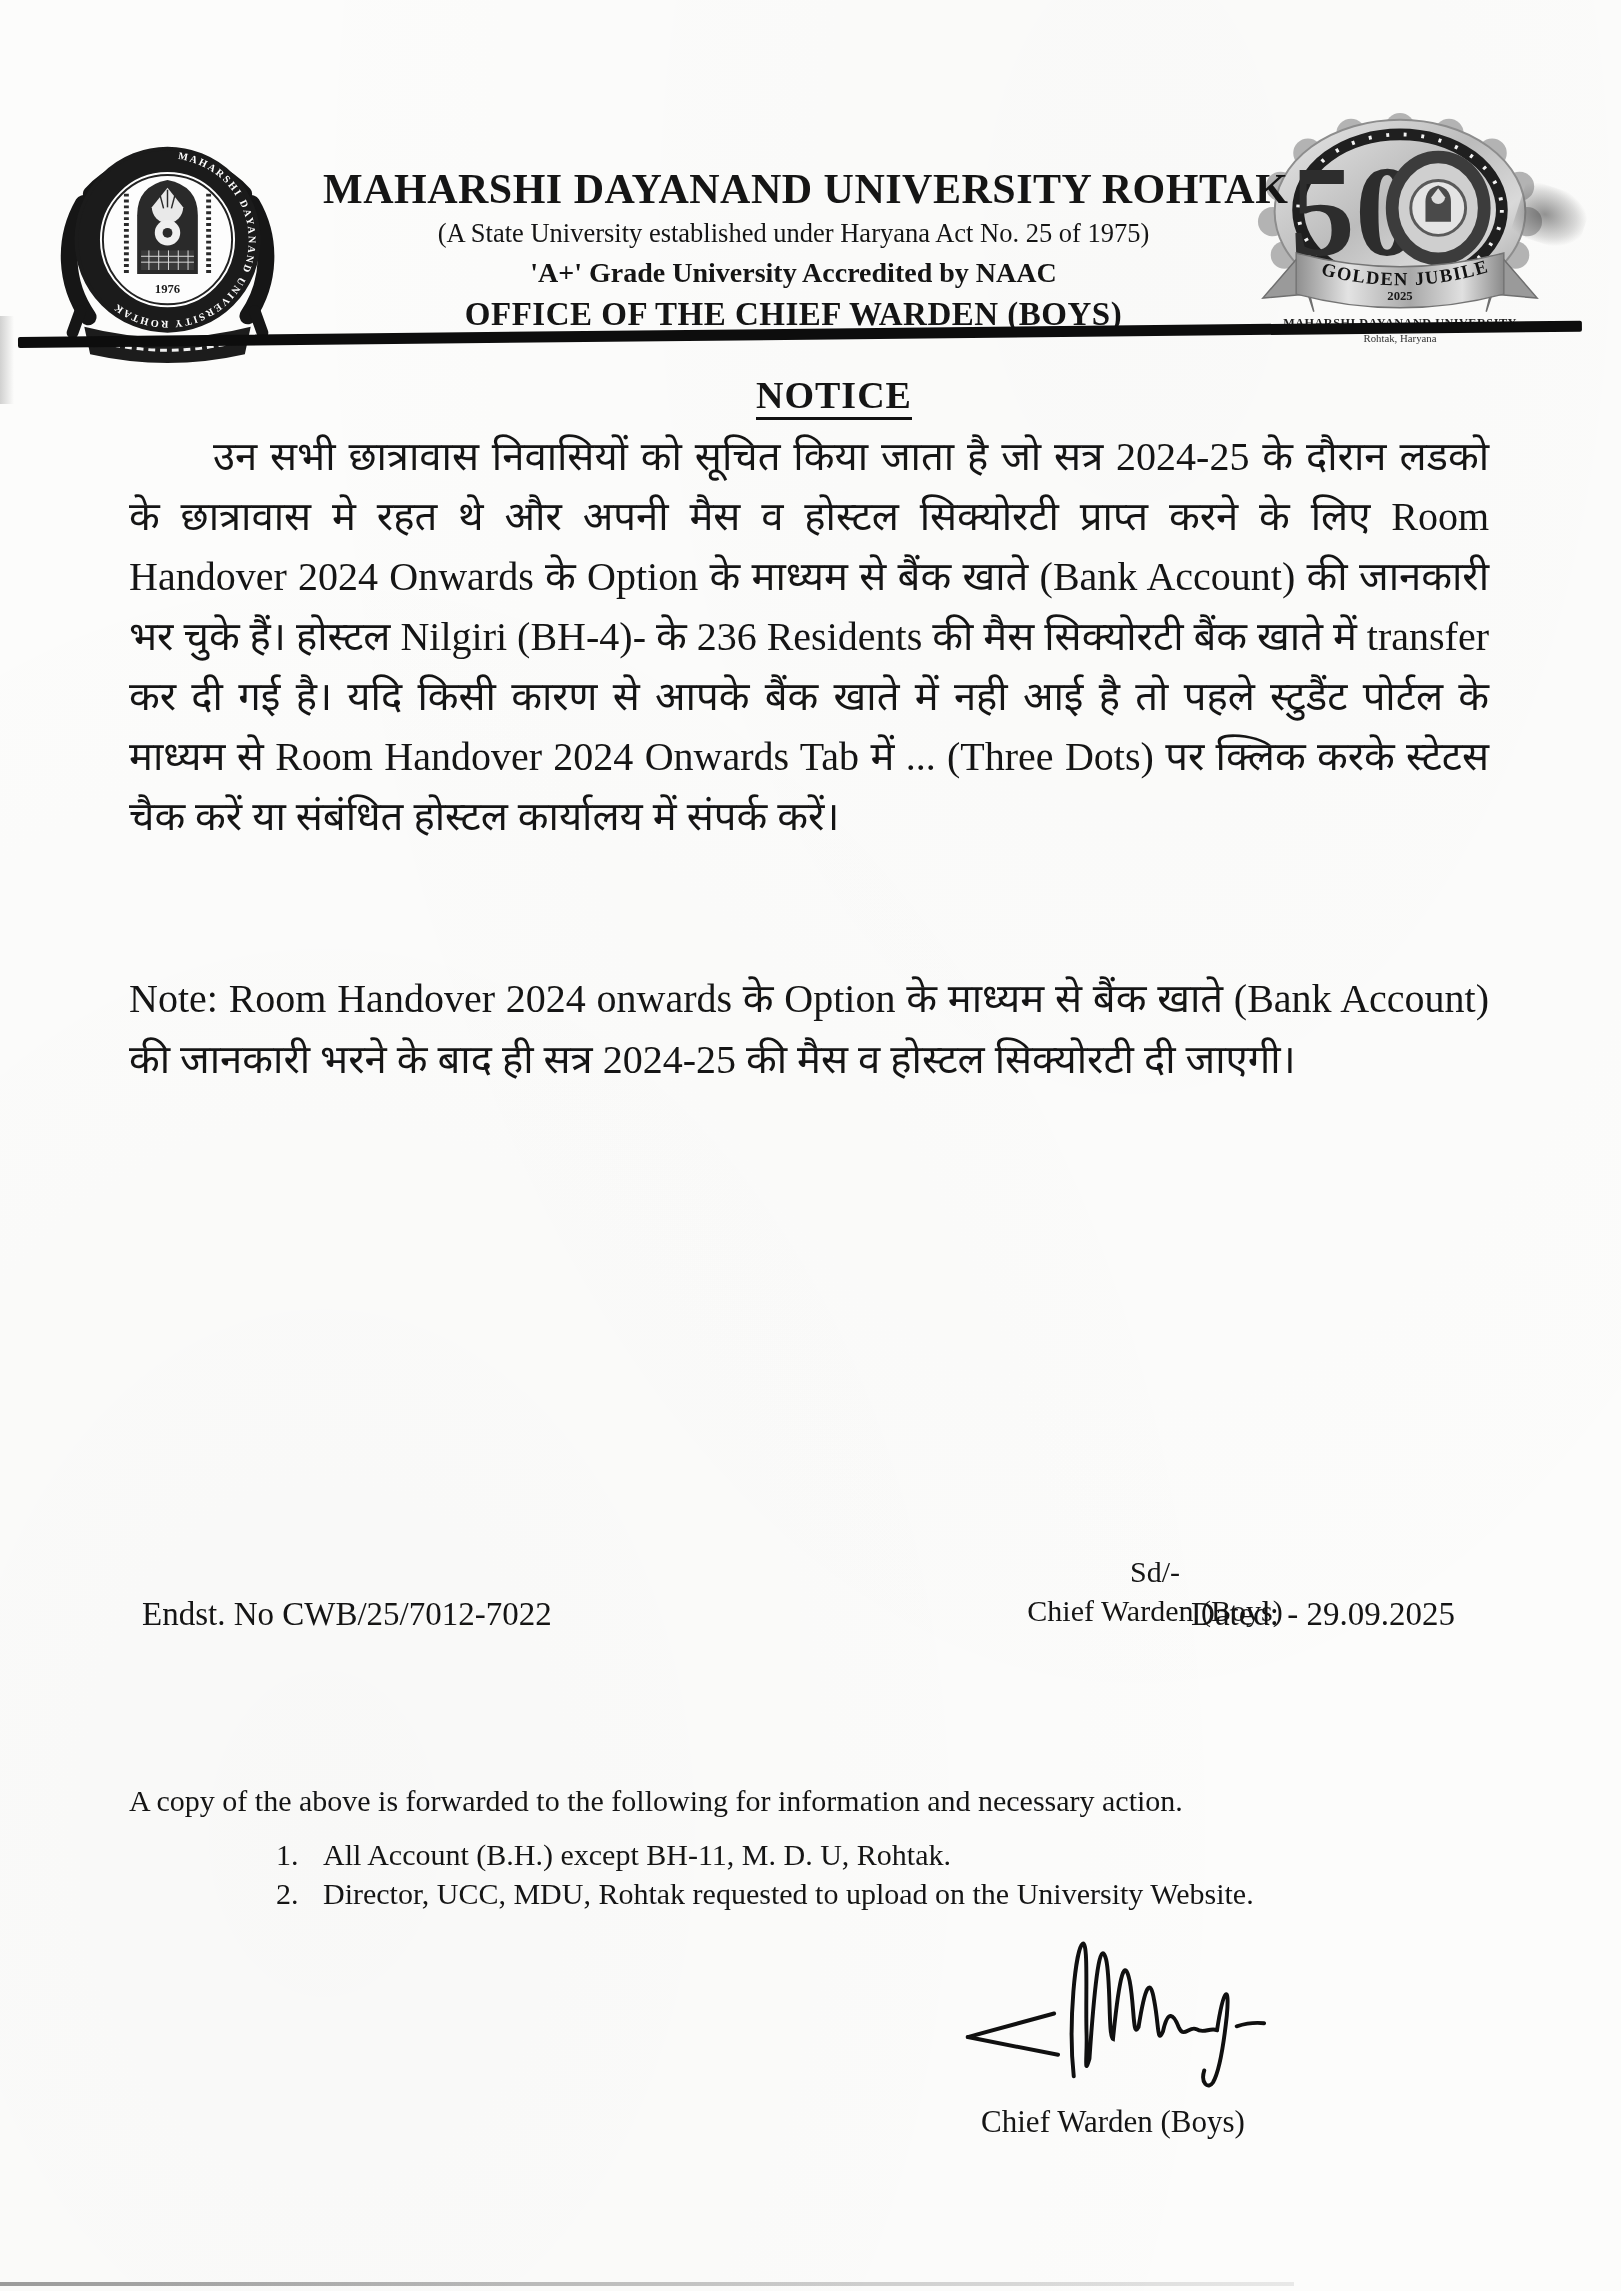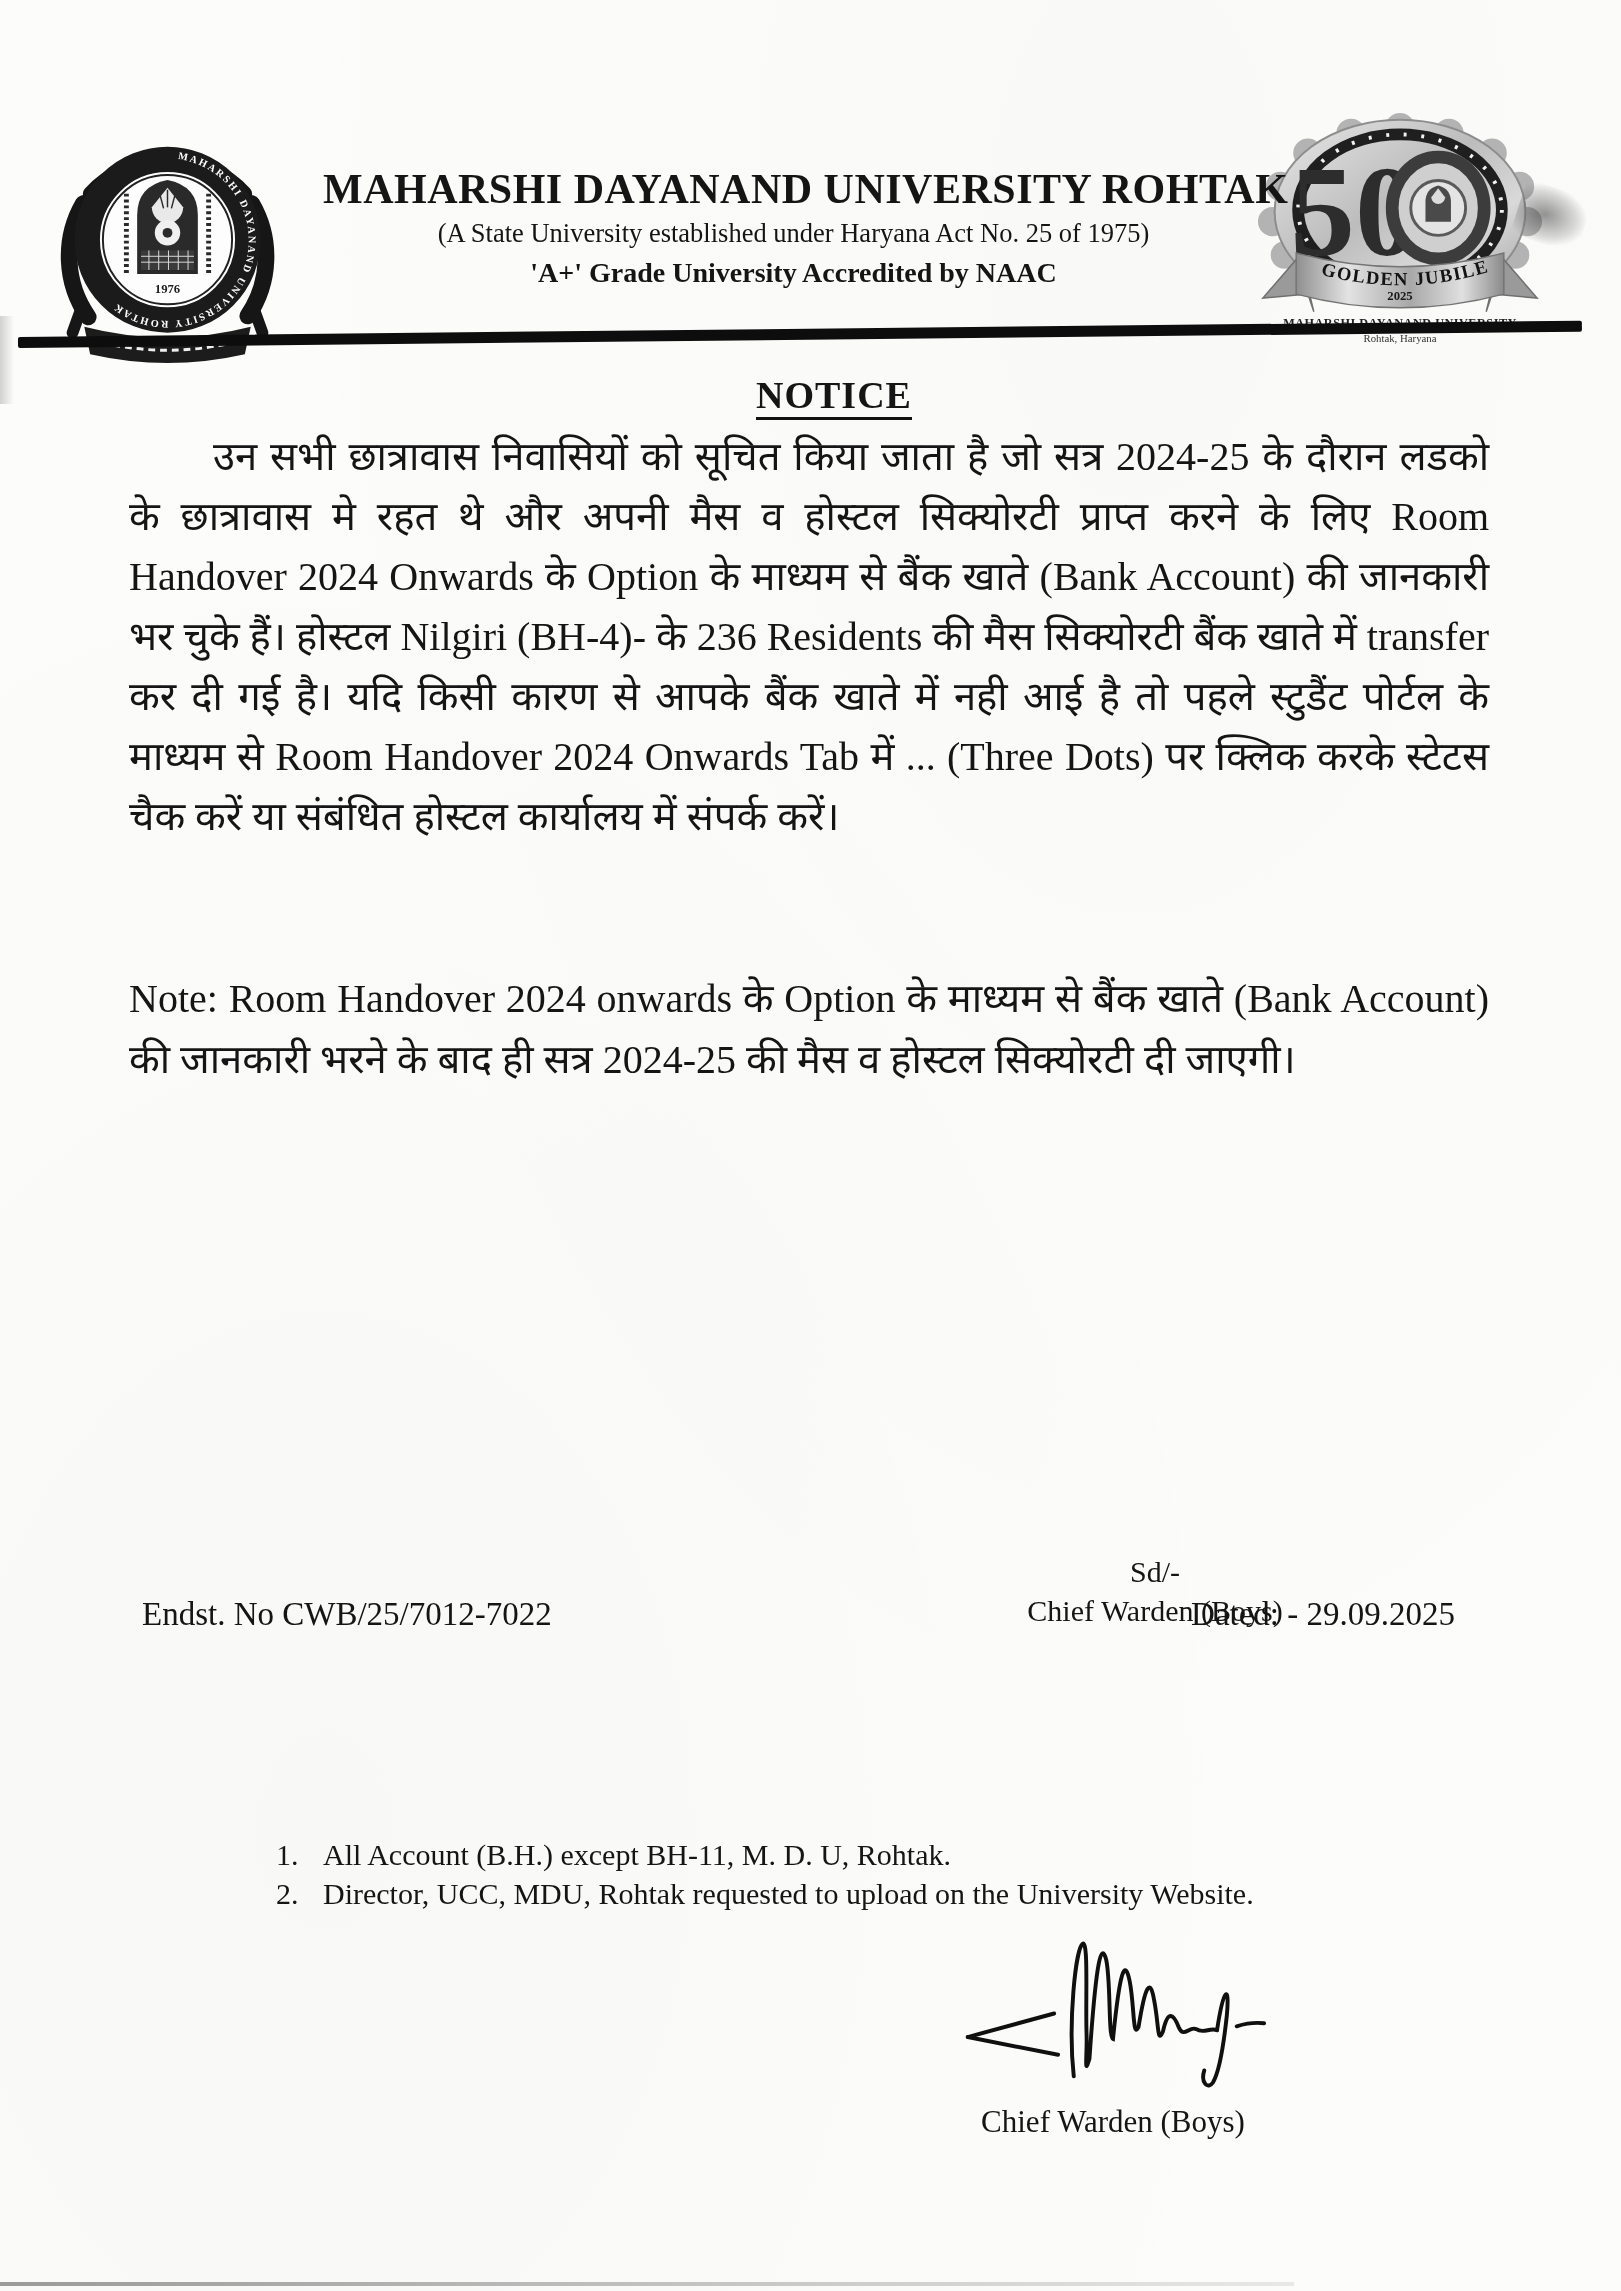--- a/index.html
+++ b/index.html
@@ -166,38 +166,40 @@
       <text x="146" y="198" text-anchor="middle" font-size="13" font-weight="bold" fill="#1a1a1a">2025</text>
       <text x="146" y="226" text-anchor="middle" font-size="12.5" font-weight="bold" letter-spacing="0.5" fill="#222">MAHARSHI DAYANAND UNIVERSITY</text>
       <text x="146" y="241" text-anchor="middle" font-size="11" fill="#333">Rohtak, Haryana</text>
     </svg>
   </div>
 
   <div class="header-text">
     <div class="uni-name">MAHARSHI DAYANAND UNIVERSITY ROHTAK</div>
     <div class="uni-est">(A State University established under Haryana Act No. 25 of 1975)</div>
     <div class="uni-grade">'A+' Grade University Accredited by NAAC</div>
+    <div class="uni-office">OFFICE OF THE CHIEF WARDEN (BOYS)</div>
   </div>
 
   <div class="rule"></div>
 
   <div class="notice-title">NOTICE</div>
   <div class="para para1">उन सभी छात्रावास निवासियों को सूचित किया जाता है जो सत्र 2024-25 के दौरान लडको के छात्रावास मे रहत थे और अपनी मैस व होस्टल सिक्योरटी प्राप्त करने के लिए Room Handover 2024 Onwards के Option के माध्यम से बैंक खाते (Bank Account) की जानकारी भर चुके हैं। होस्टल Nilgiri (BH-4)- के 236 Residents की मैस सिक्योरटी बैंक खाते में transfer कर दी गई है। यदि किसी कारण से आपके बैंक खाते में नही आई है तो पहले स्टुडैंट पोर्टल के माध्यम से Room Handover 2024 Onwards Tab में ... (Three Dots) पर क्लिक करके स्टेटस चैक करें या संबंधित होस्टल कार्यालय में संपर्क करें।</div>
   <div class="para para2">Note: Room Handover 2024 onwards के Option के माध्यम से बैंक खाते (Bank Account) की जानकारी भरने के बाद ही सत्र 2024-25 की मैस व होस्टल सिक्योरटी दी जाएगी।</div>
 
   <div class="signoff">
     <div>Sd/-</div>
     <div>Chief Warden (Boys)</div>
   </div>
 
   <div class="endst-row">
     <div>Endst. No CWB/25/7012-7022</div>
     <div>Dated: - 29.09.2025</div>
   </div>
 
+  <div class="forward-intro">A copy of the above is forwarded to the following for information and necessary action.</div>
   <div class="forward-list">
     <div class="fwd-item">
       <span class="fwd-num">1.</span>
       <span>All Account (B.H.) except BH-11, M. D. U, Rohtak.</span>
     </div>
     <div class="fwd-item">
       <span class="fwd-num">2.</span>
       <span>Director, UCC, MDU, Rohtak requested to upload on the University Website.</span>
     </div>
   </div>

